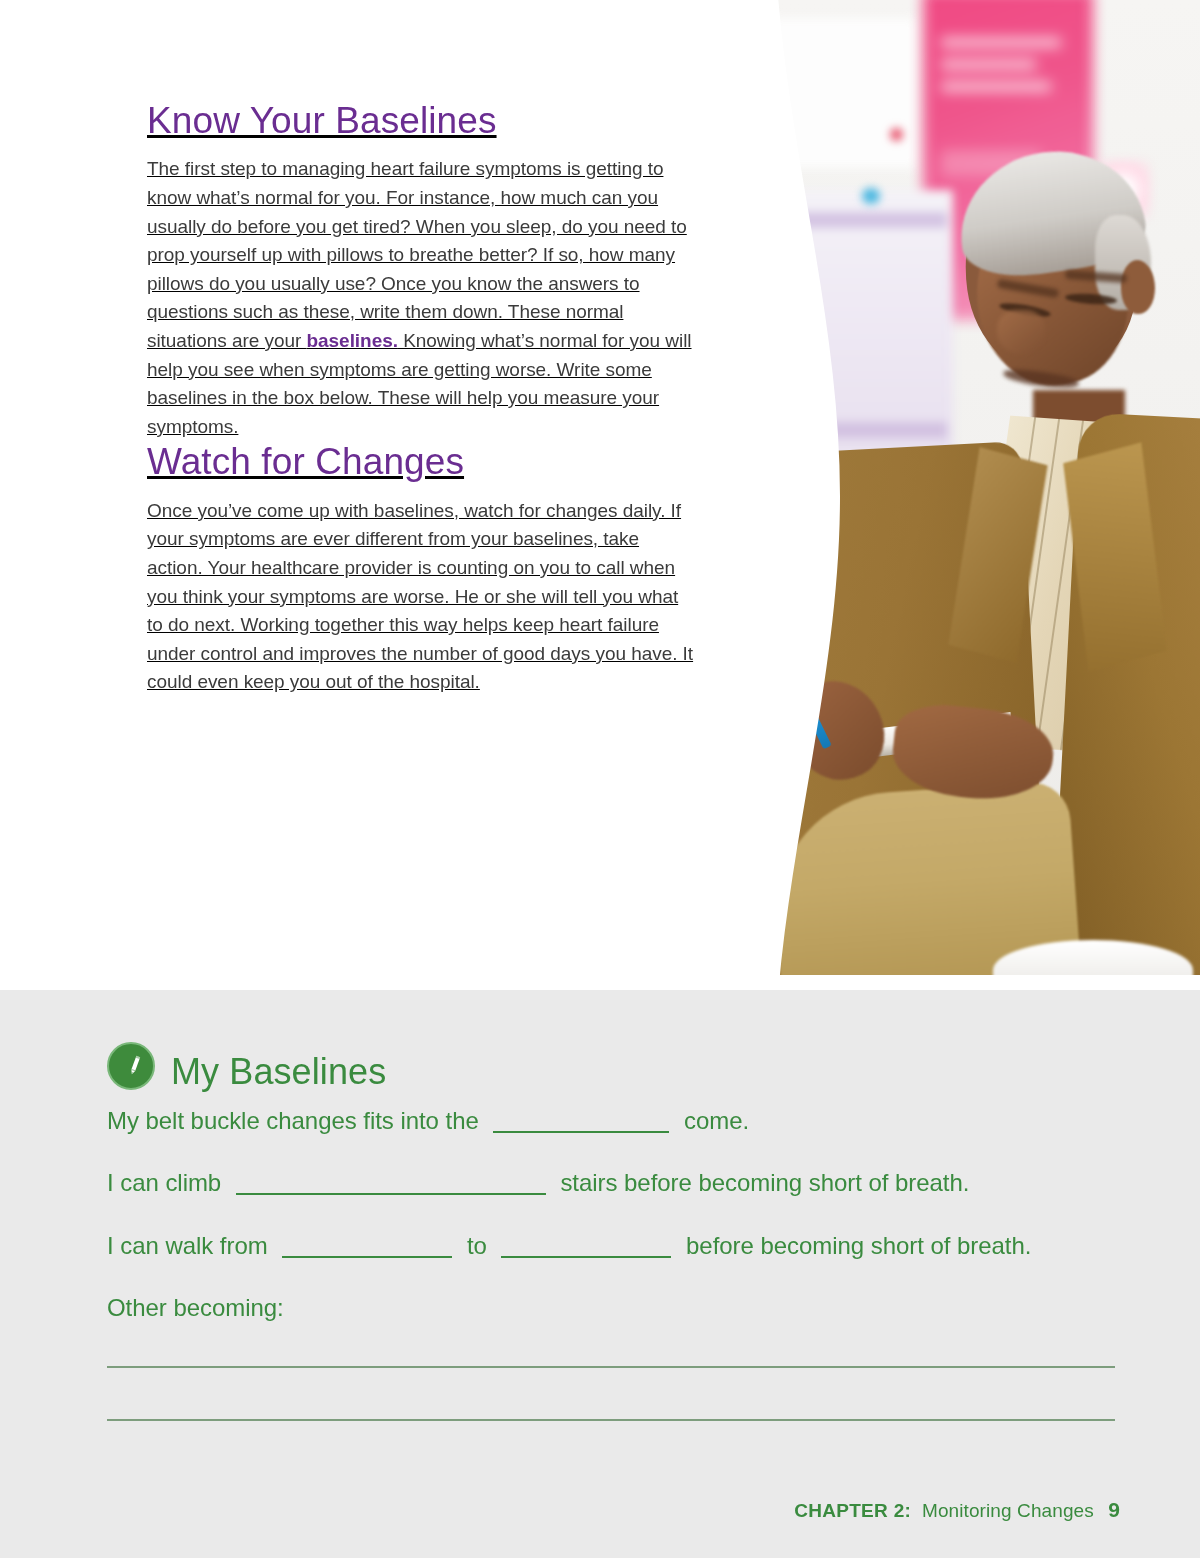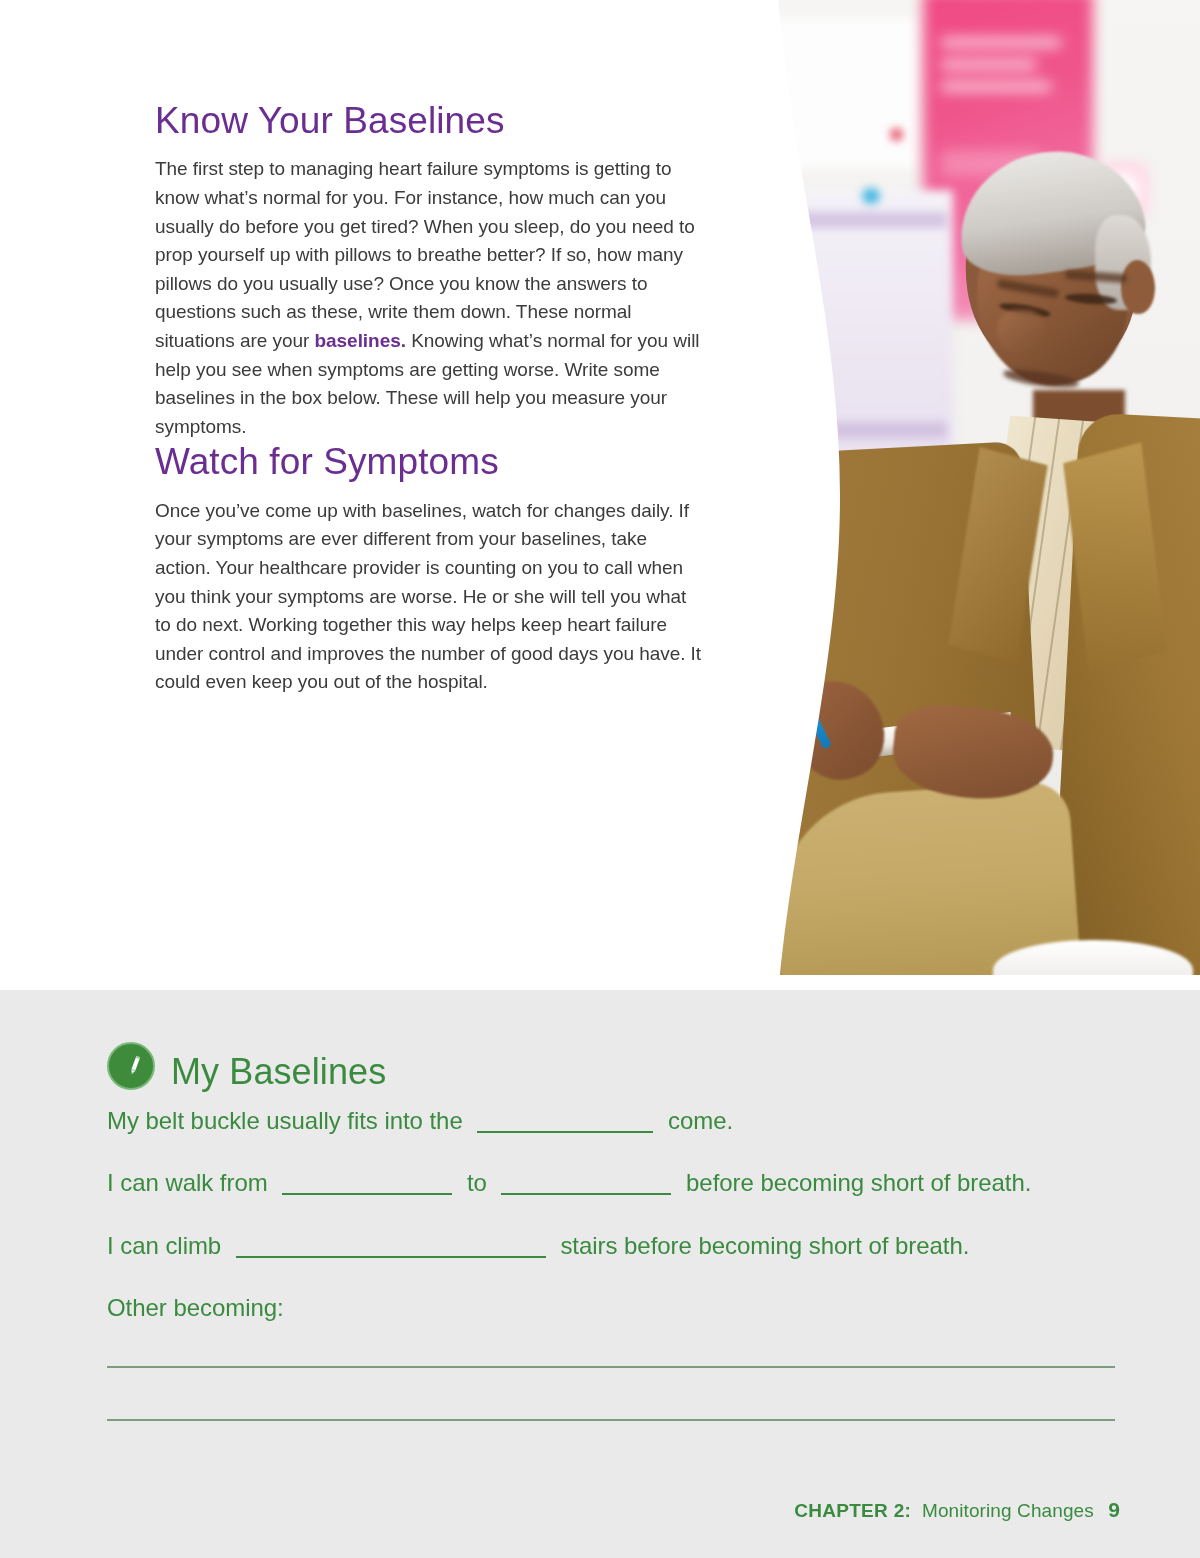--- a/index.html
+++ b/index.html
@@ -323,24 +323,25 @@
     position: absolute;
     left: 0; top: 975px;
     width: 1200px; height: 15px;
     background: #ffffff;
     z-index: 6;
   }
 
   
   .text-col {
     position: absolute;
-    left: 155px;
+    left: 147px;
     top: 100px;
     width: 552px;
     z-index: 7;
+    text-decoration: underline;
   }
   h1.heading {
     margin: 0;
     font-size: 37px;
     font-weight: 400;
     letter-spacing: .1px;
     line-height: 1.12;
     color: #6a2d91;
   }
   p.body-text {
@@ -521,21 +522,21 @@
       <svg width="140" height="1000" viewBox="0 0 140 1000" xmlns="http://www.w3.org/2000/svg">
         <path d="M0,0 L78,0 C92,170 140,330 140,500 C140,670 92,830 78,1000 L0,1000 Z" fill="#ffffff"></path>
       </svg>
     </div>
     <div class="photo-bottom-strip"></div>
 
     <div class="text-col">
       <h1 class="heading">Know Your Baselines</h1>
       <p class="body-text"><span>The first step to managing heart failure symptoms is getting to know what’s normal for you. For instance, how much can you usually do before you get tired? When you sleep, do you need to prop yourself up with pillows to breathe better? If so, how many pillows do you usually use? Once you know the answers to questions such as these, write them down. These normal situations are your </span><span class="b-highlight">baselines.</span><span> Knowing what’s normal for you will help you see when symptoms are getting worse. Write some baselines in the box below. These will help you measure your symptoms.</span></p>
 
-      <h1 class="heading heading2">Watch for Symptoms</h1>
+      <h1 class="heading heading2">Watch for Changes</h1>
       <p class="body-text">Once you’ve come up with baselines, watch for changes daily. If your symptoms are ever different from your baselines, take action. Your healthcare provider is counting on you to call when you think your symptoms are worse. He or she will tell you what to do next. Working together this way helps keep heart failure under control and improves the number of good days you have. It could even keep you out of the hospital.</p>
     </div>
   </div>
 
   <div class="panel">
 
     <div class="panel-head">
       <div class="pencil-badge">
         <svg width="28" height="28" viewBox="0 0 28 28" xmlns="http://www.w3.org/2000/svg">
           <g transform="rotate(20 14 14)">
@@ -545,40 +546,40 @@
             <path d="M17.1,19.4 L18.1,19.4 L17.6,21.6 Z" fill="#3e8b3c" opacity=".8"></path>
           </g>
         </svg>
       </div>
       <div class="panel-title">My Baselines</div>
     </div>
 
     <div class="form-rows">
 
       <div class="form-row">
-        <span>My belt buckle usually fits into the</span>
+        <span>My belt buckle changes fits into the</span>
         <span class="blank blank-sm"></span>
         <span>come.</span>
+      </div>
+
+      <div class="form-row">
+        <span>I can climb</span>
+        <span class="blank blank-lg"></span>
+        <span>stairs before becoming short of breath.</span>
       </div>
 
       <div class="form-row">
         <span>I can walk from</span>
         <span class="blank blank-md"></span>
         <span>to</span>
         <span class="blank blank-md"></span>
         <span>before becoming short of breath.</span>
       </div>
 
       <div class="form-row">
-        <span>I can climb</span>
-        <span class="blank blank-lg"></span>
-        <span>stairs before becoming short of breath.</span>
-      </div>
-
-      <div class="form-row">
         <span>Other becoming:</span>
       </div>
     </div>
 
     <div class="rule-lines">
       <div class="rule-line"></div>
       <div class="rule-line"></div>
     </div>
 
     <div class="footer">

